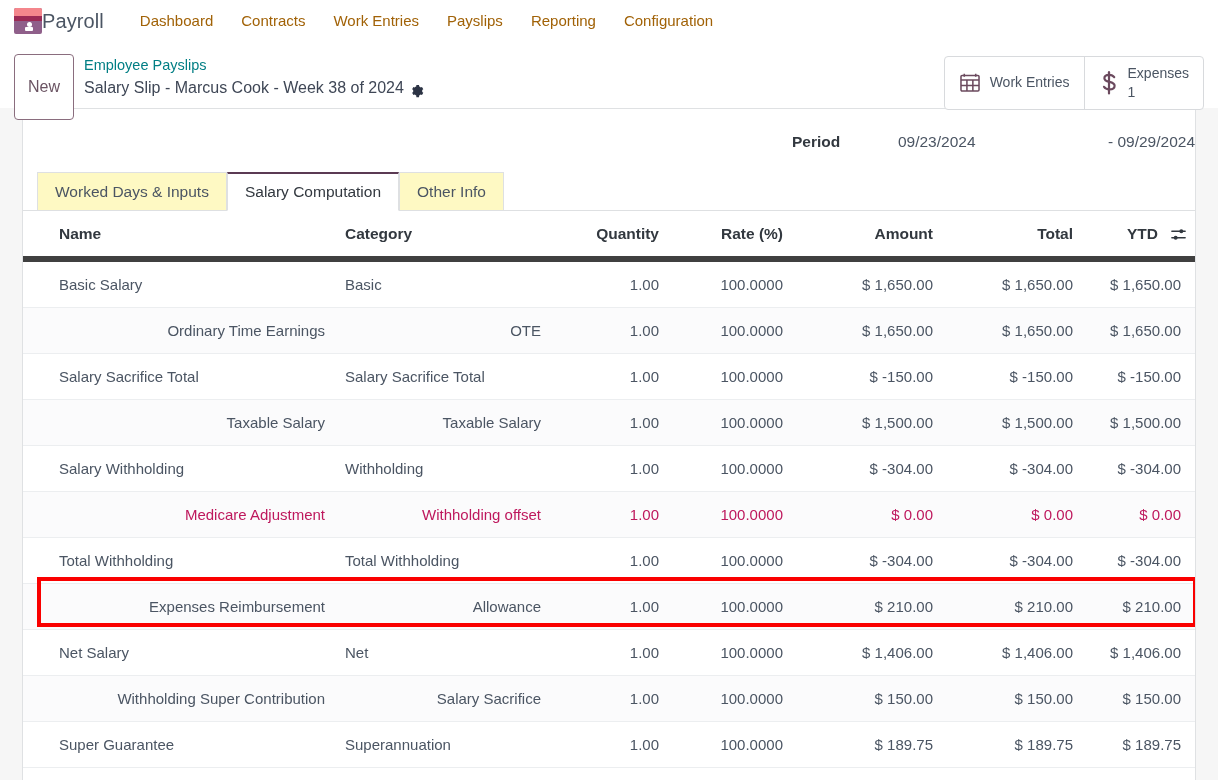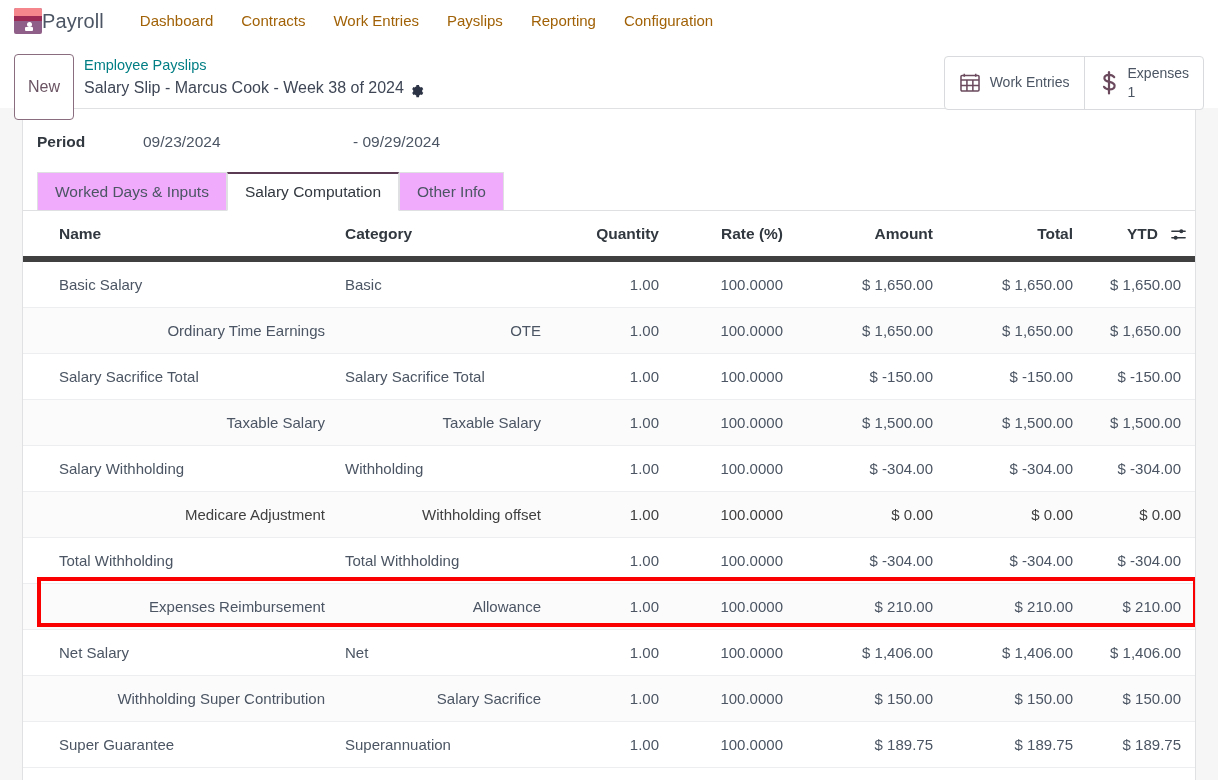--- a/index.html
+++ b/index.html
@@ -147,20 +147,21 @@
     height: 100%;
     padding: 0;
     overflow: hidden;
   }
 
   .period-row {
     display: flex;
     align-items: center;
     padding: 24px 0 18px 14px;
     font-size: 15.5px;
+    justify-content: flex-end;
   }
   .period-label {
     font-weight: bold;
     color: #32383f;
     width: 106px;
     font-size: 15.5px;
   }
   .period-v1 { color: #4b5563; width: 210px; }
   .period-v2 { color: #4b5563; }
 
@@ -179,21 +180,21 @@
     border-bottom: none;
     cursor: pointer;
     background: transparent;
     position: relative;
     top: 1px;
     white-space: nowrap;
   }
   .tab.inactive {
     border-color: #dee0e2;
     border-bottom: 1px solid #dee0e2;
-    background: #f0abfc;
+    background: #fef9c3;
   }
   .tab.active {
     border-color: #dee0e2;
     border-top: 2px solid #5b3a53;
     background: #ffffff;
     border-bottom: 1px solid #ffffff;
     color: #32383f;
     padding-top: 9px;
   }
 
@@ -214,21 +215,21 @@
   }
   table.comp td {
     padding: 14px 10px;
     color: #4b5563;
     border-bottom: 1px solid #eceef0;
     white-space: nowrap;
     overflow: hidden;
     text-overflow: ellipsis;
   }
   tr.stripe td { background: #fbfbfc; text-align: right; }
-  tr.teal td { color: #404040; }
+  tr.teal td { color: #be185d; }
   .c-name  { width: 312px; text-align: left;  padding-left: 36px !important; }
   .c-cat   { width: 216px; text-align: left;  }
   .c-qty   { width: 118px; text-align: right; }
   .c-rate  { width: 124px; text-align: right; }
   .c-amt   { width: 150px; text-align: right; }
   .c-tot   { width: 140px; text-align: right; }
   .c-ytd   { text-align: right; padding-right: 14px !important; }
   th.c-ytd { padding-right: 8px !important; }
   .ytd-head {
     display: inline-flex; align-items: center; gap: 12px; justify-content: space-between;

